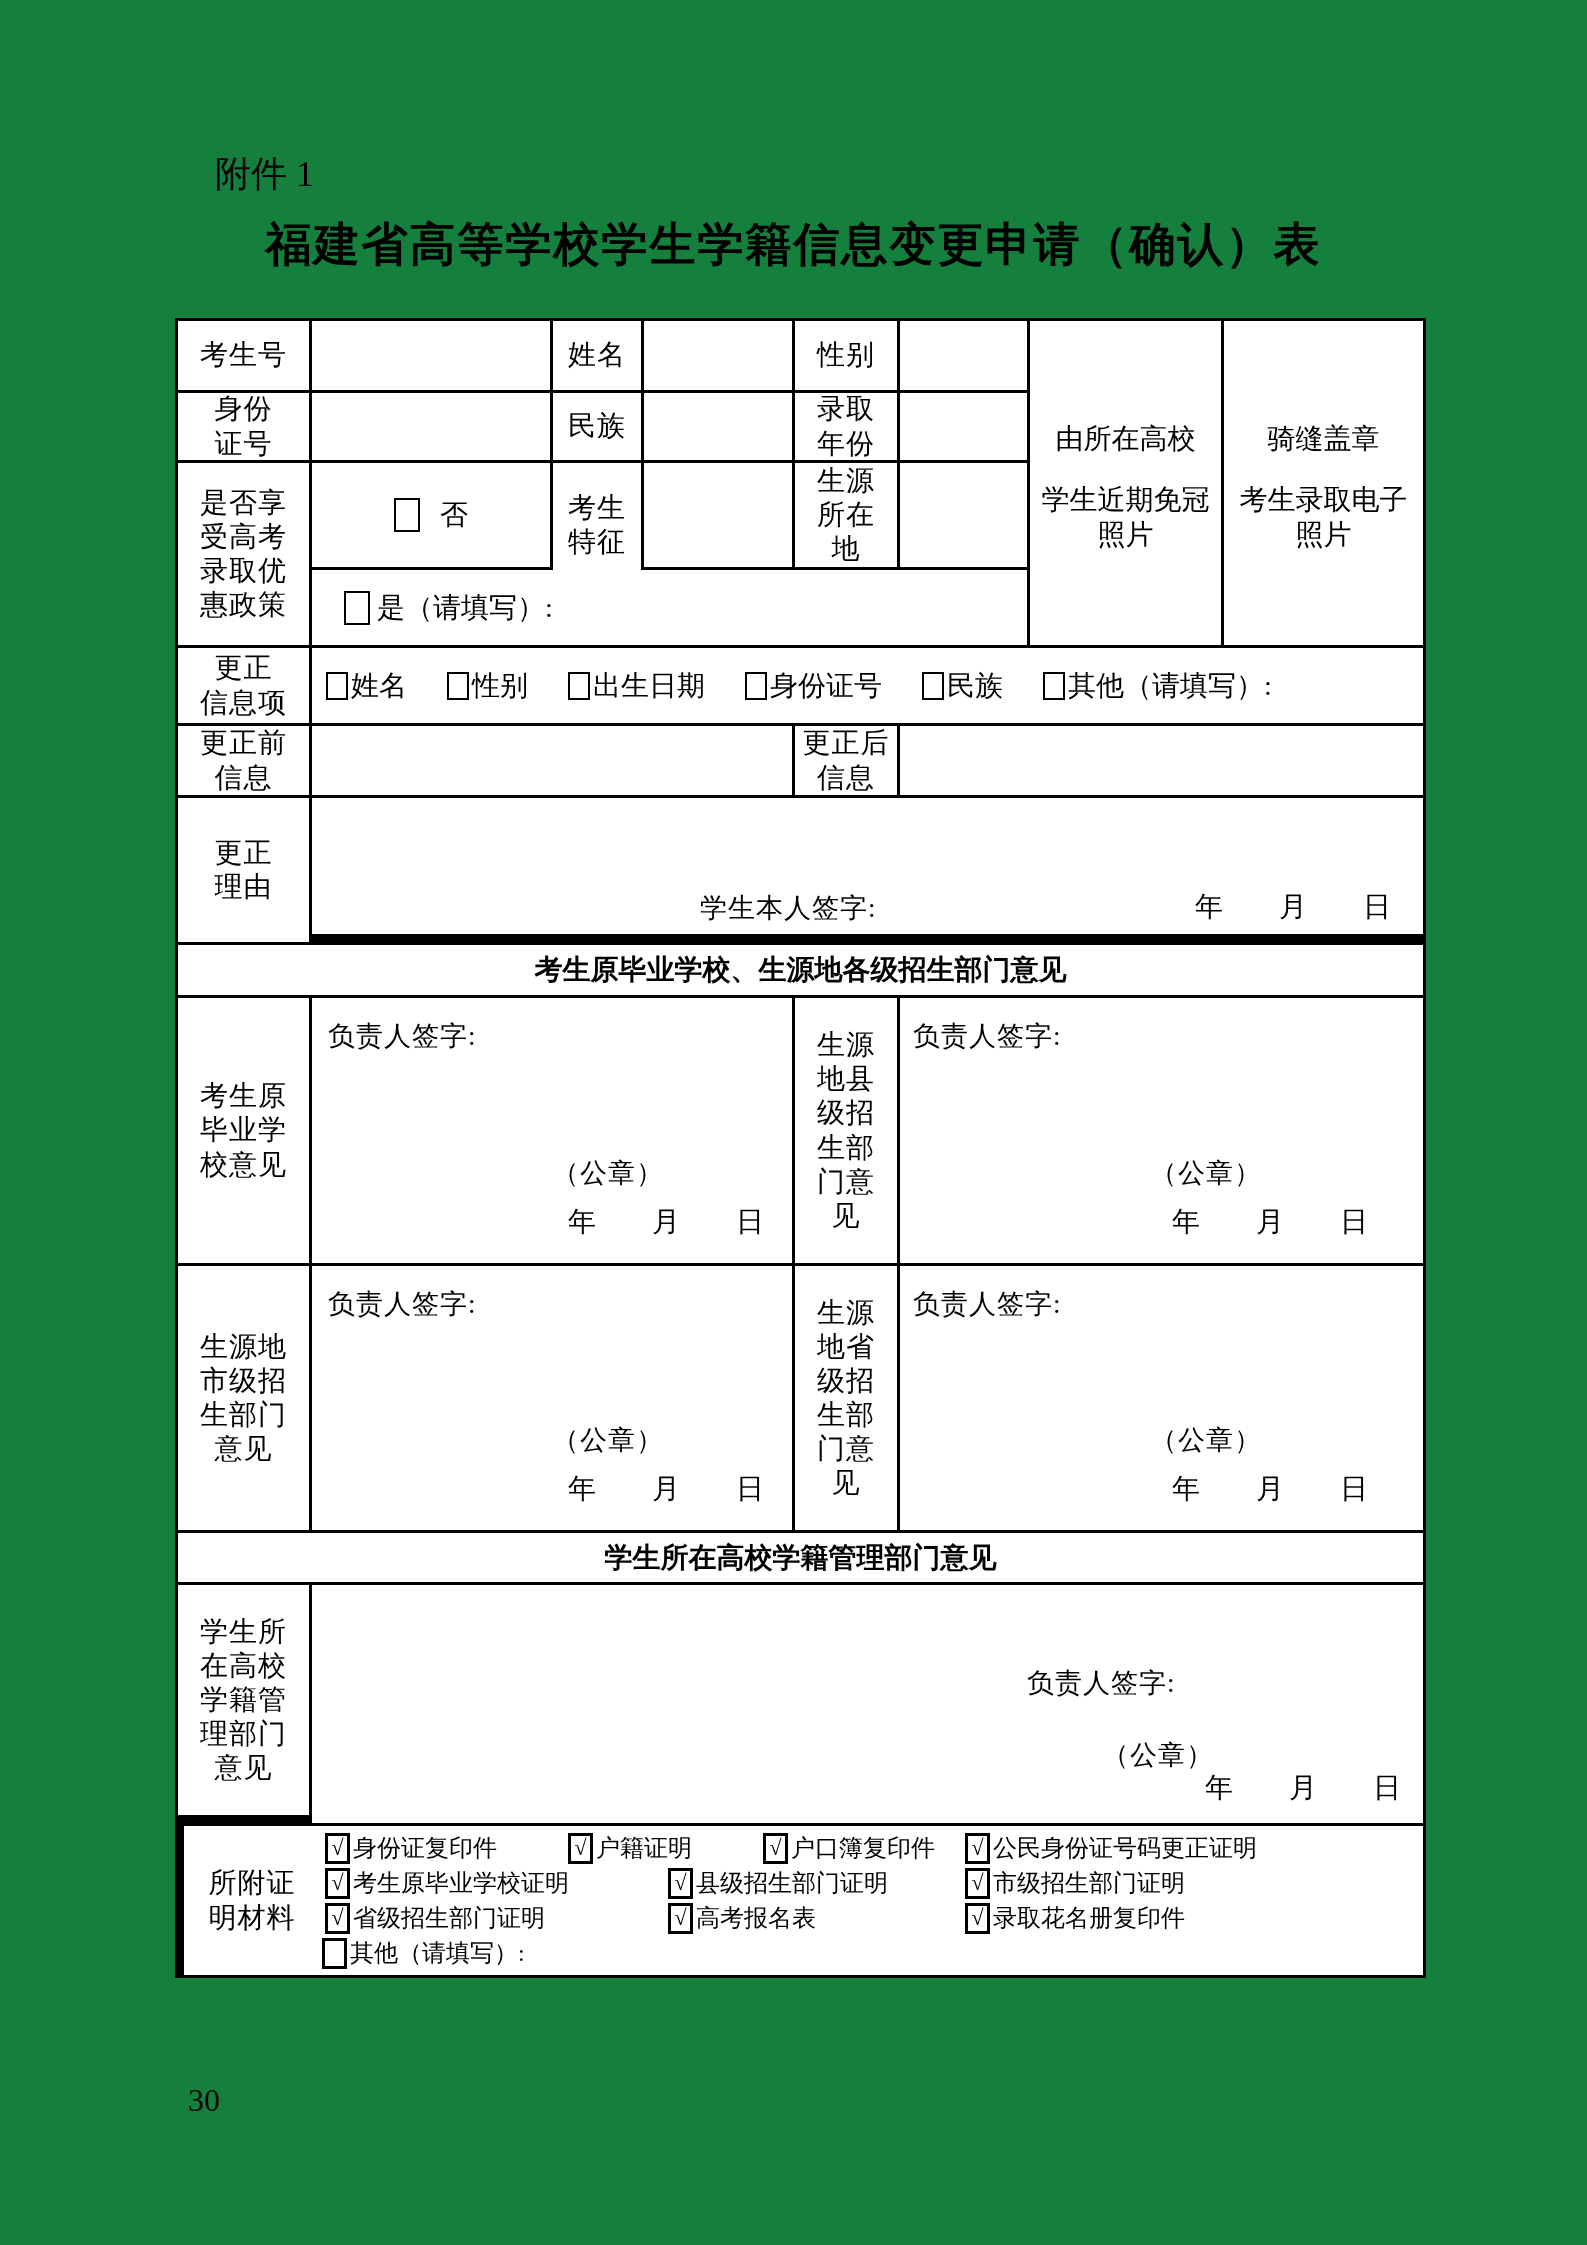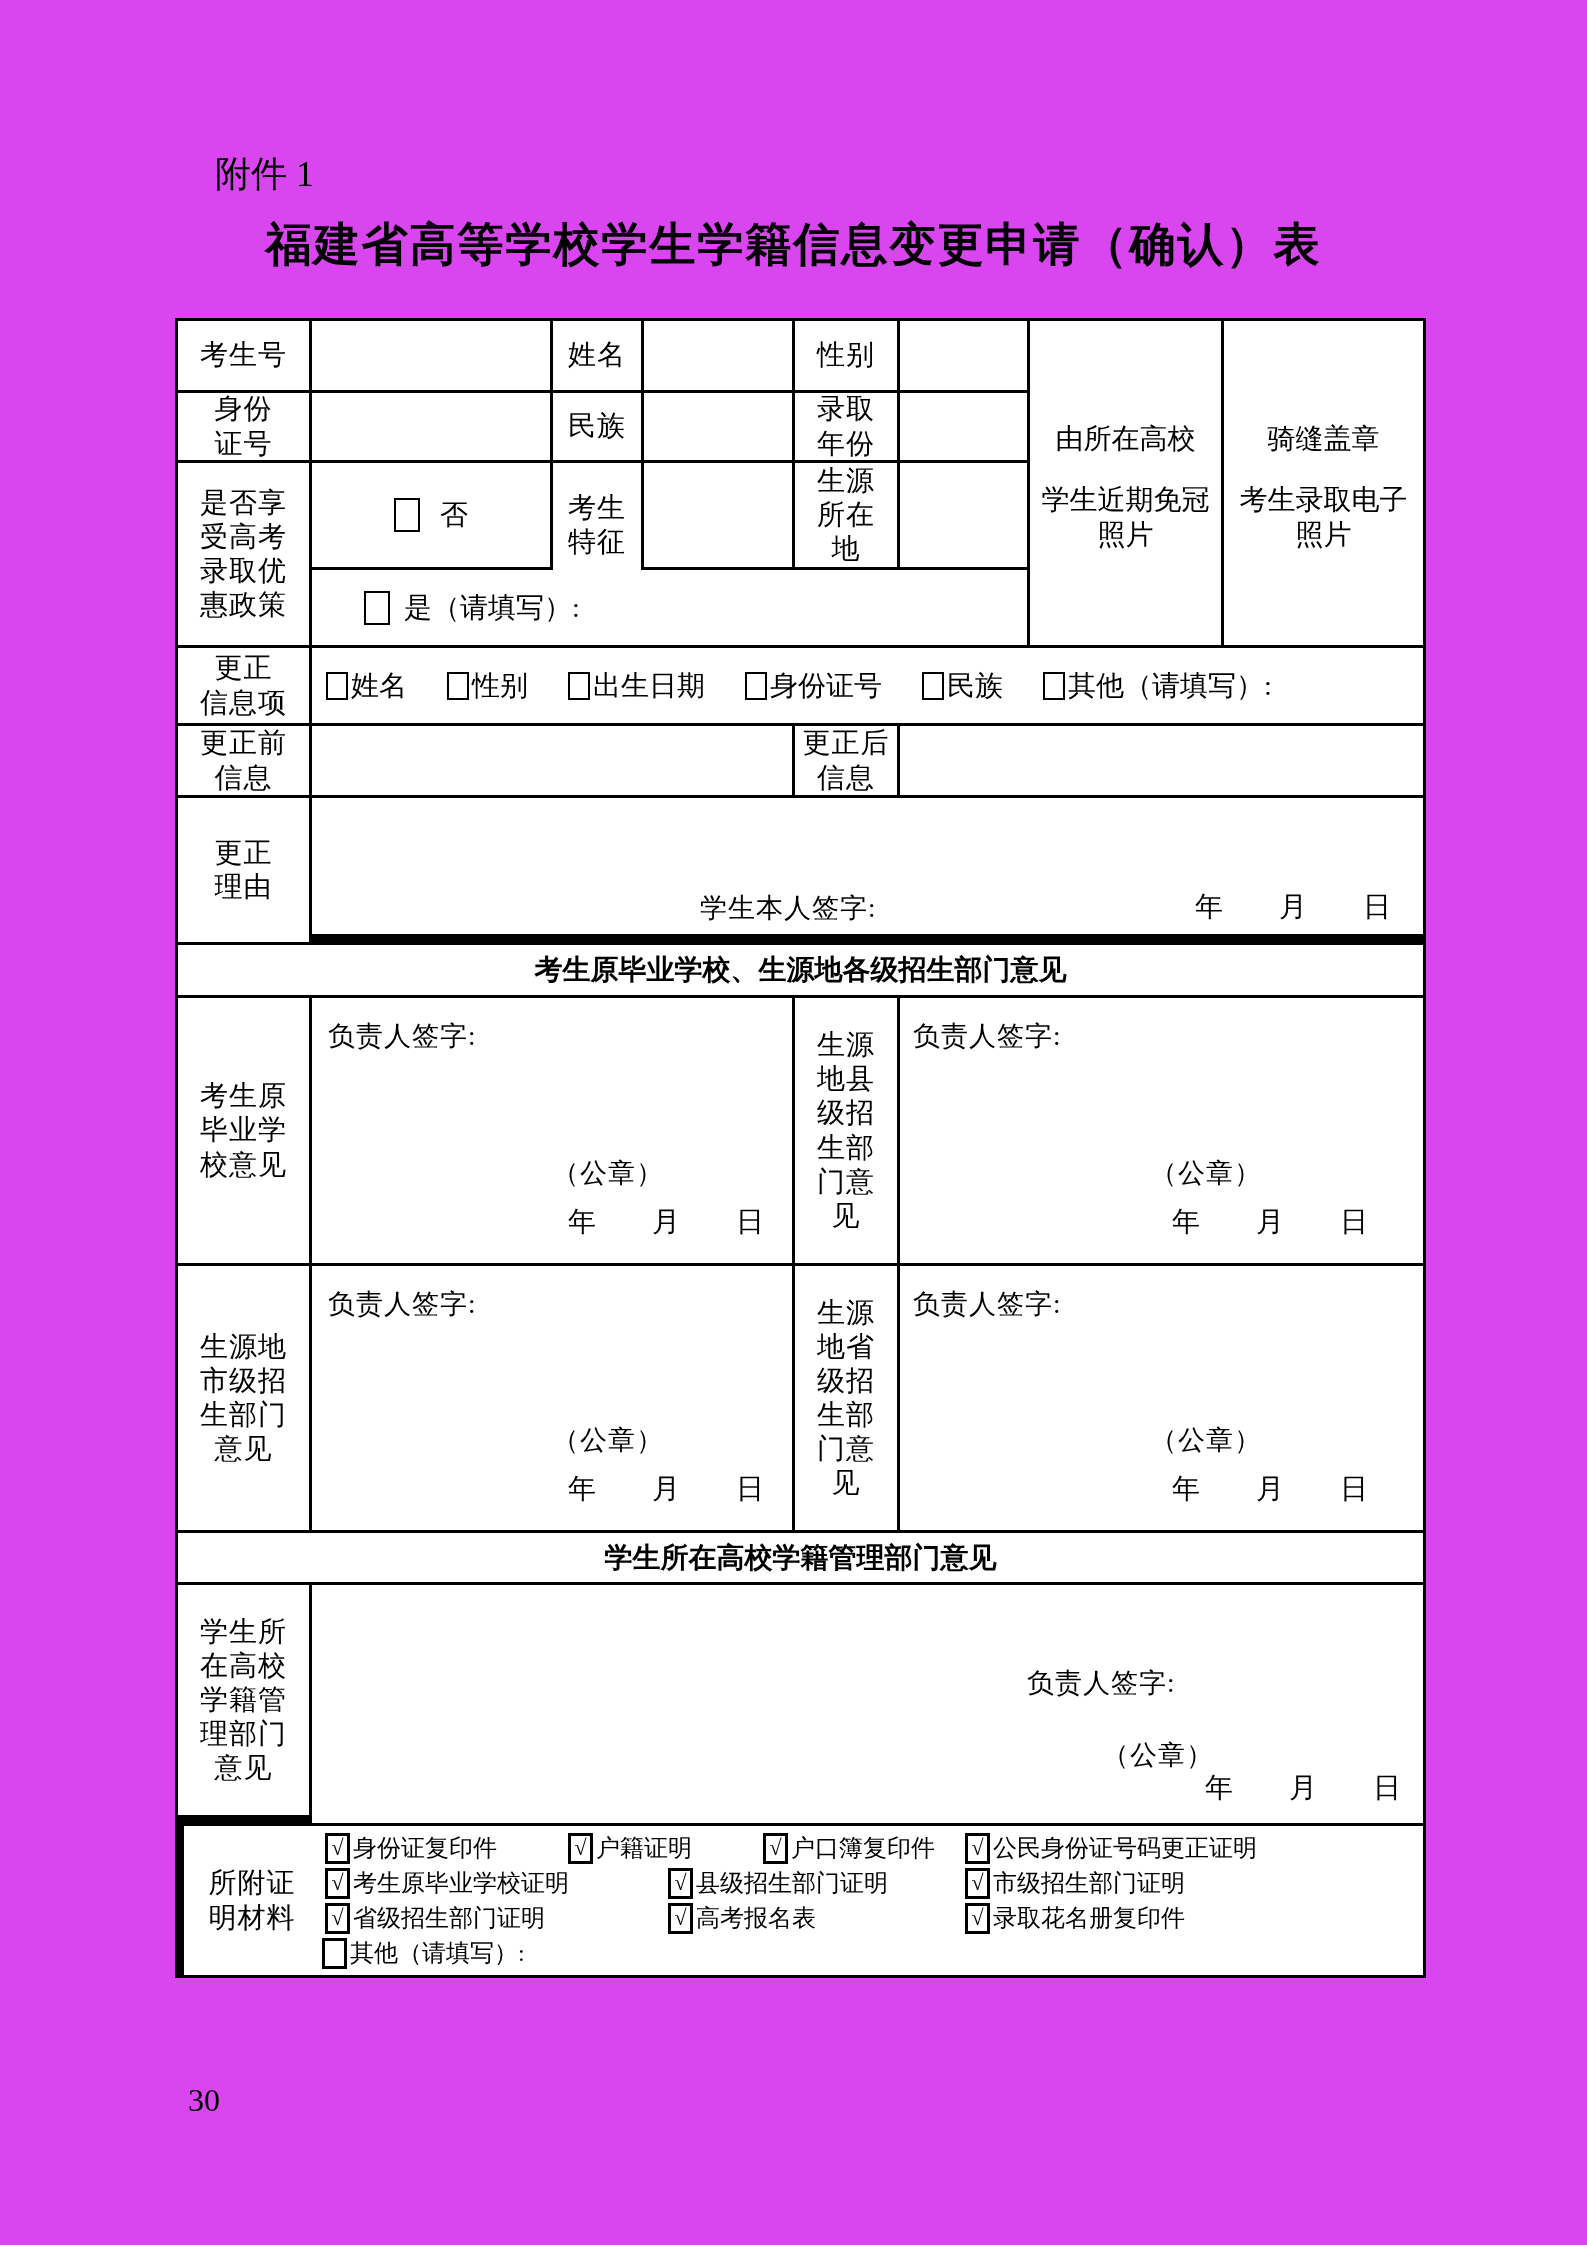--- a/index.html
+++ b/index.html
@@ -1,35 +1,35 @@
 <!DOCTYPE html>
 <html><head>
 <meta charset="utf-8">
 <style>
   html,body{margin:0;padding:0;background:#888;}
-  .page{position:relative;width:1587px;height:2245px;background:#d946ef;
+  .page{position:relative;width:1587px;height:2245px;background:#15803d;
         font-family:"Liberation Serif","DejaVu Serif",serif;color:#000;overflow:hidden;}
   .attach-note{position:absolute;left:215px;top:150px;font-size:36px;}
   .doc-title{position:absolute;left:0;top:214px;width:100%;text-align:center;
              font-size:46px;font-weight:bold;letter-spacing:2px;}
   .page-number{position:absolute;left:188px;top:2082px;font-size:32px;}
   .tbl{position:absolute;left:175px;top:318px;width:1251px;height:1660px;background:#000;}
   .cell{position:absolute;background:#fff;box-sizing:border-box;font-size:28px;overflow:hidden;}
   .lbl{display:flex;align-items:center;justify-content:center;text-align:center;
        white-space:pre-line;line-height:1.22;letter-spacing:1px;}
   .hdr{display:flex;align-items:center;justify-content:center;
        font-family:"Liberation Sans","DejaVu Sans",sans-serif;font-weight:bold;font-size:28px;}
   .box{display:inline-flex;align-items:center;justify-content:center;flex:none;
        width:22px;height:28px;border:2px solid #000;box-sizing:border-box;
        font-size:22px;line-height:1;background:#fff;}
   .box.big{width:25px;height:31px;border-width:3px;}
   .box.no{width:26px;height:34px;}
   .optrow{display:flex;align-items:center;gap:40px;padding-left:14px;}
   .opt{display:inline-flex;align-items:center;gap:3px;white-space:nowrap;}
-  .yesrow{display:flex;align-items:center;gap:14px;padding-left:52px;}
+  .yesrow{display:flex;align-items:center;gap:7px;padding-left:32px;}
   .norow{display:flex;align-items:center;justify-content:center;gap:20px;}
   .sign{position:absolute;font-size:27px;letter-spacing:1px;}
   .seal{position:absolute;font-size:27px;letter-spacing:1px;}
   .date{position:absolute;font-size:28px;white-space:pre;}
   .att-line{position:absolute;left:0;width:100%;height:34px;}
   .att-item{position:absolute;display:inline-flex;align-items:center;gap:3px;
             white-space:nowrap;font-size:24px;top:0;}
   .photo{display:flex;flex-direction:column;align-items:center;text-align:center;
          padding-top:100px;line-height:1.25;}
   .photo .p2{margin-top:26px;white-space:pre-line;}

